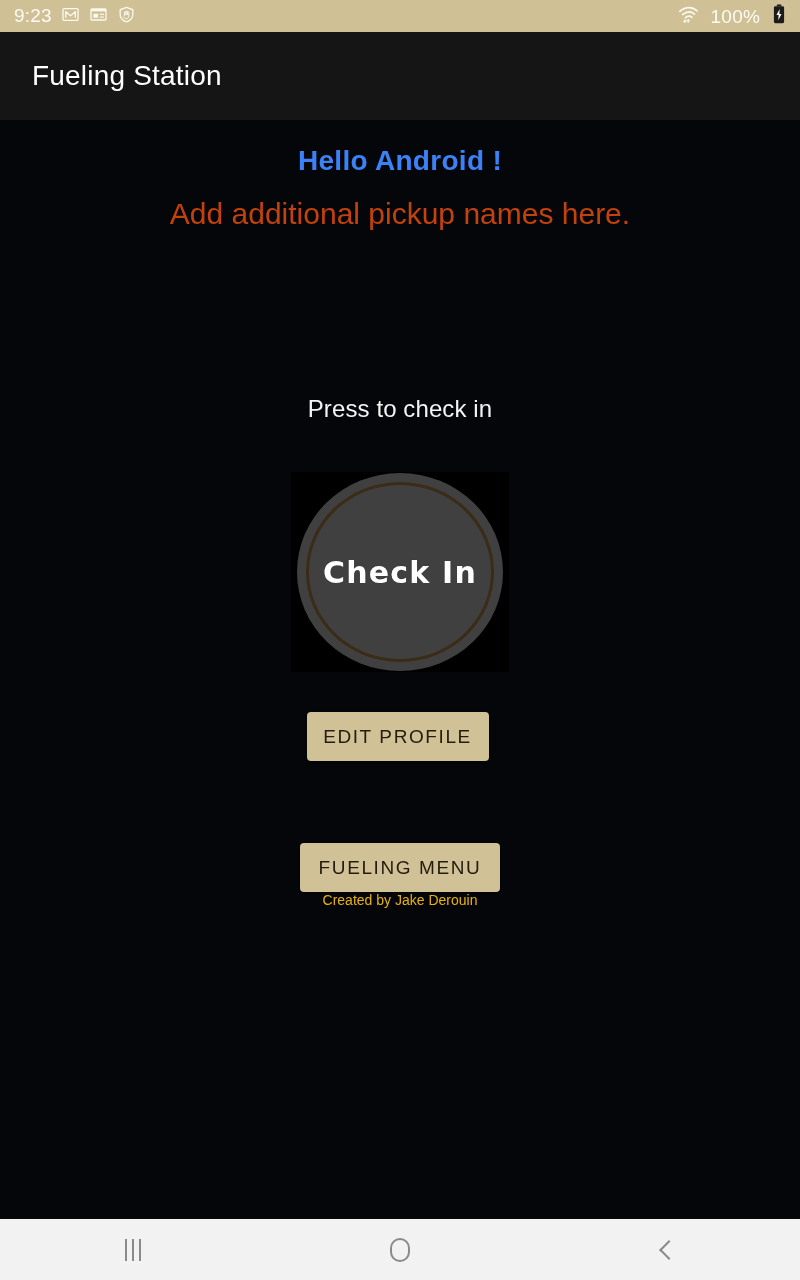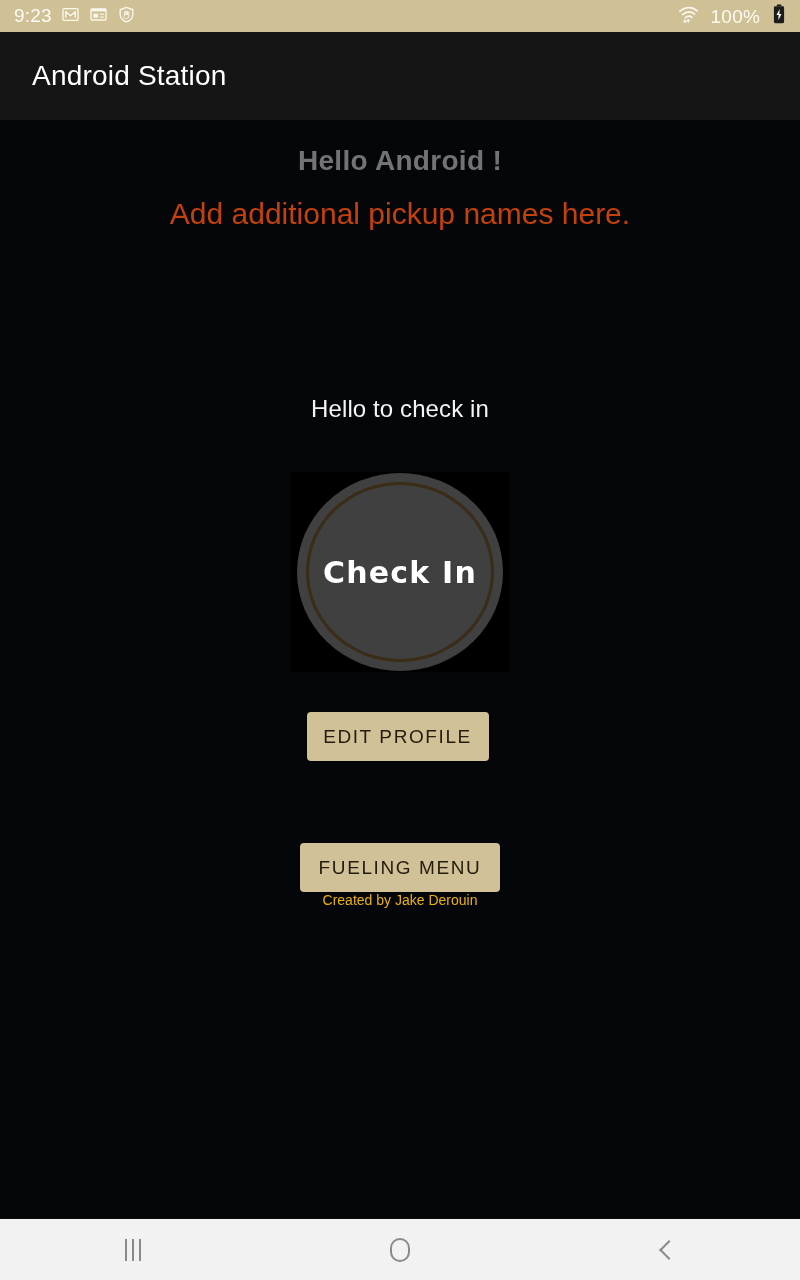--- a/index.html
+++ b/index.html
@@ -80,21 +80,21 @@
     background: #040609;
     display: flex;
     flex-direction: column;
     align-items: center;
   }
 
   #greeting {
     margin-top: 25px;
     font-size: 28px;
     font-weight: bold;
-    color: #737373;
+    color: #3b82f6;
     letter-spacing: 0.3px;
     text-align: right;
   }
 
   #instruction {
     margin-top: 20px;
     font-size: 30px;
     color: #c2410c;
     font-weight: 400;
   }
@@ -296,31 +296,31 @@
         <svg width="14" height="20" viewBox="0 0 14 22" aria-hidden="true">
           <rect x="4.6" y="0.6" width="5" height="2" rx="0.6" fill="#1b1b1b"></rect>
           <rect x="1.4" y="2.4" width="11.2" height="18.8" rx="1.6" fill="#1b1b1b"></rect>
           <path d="M7.8 5.6 L4.2 12.2 H6.6 L6.2 17.8 L9.8 11.1 H7.4 Z" fill="#fbf8ee"></path>
         </svg>
       </span>
     </div>
   </div>
 
   <div id="app-bar">
-    <span id="app-bar-title">Android Station</span>
+    <span id="app-bar-title">Fueling Station</span>
   </div>
 
   <div id="content">
 
     <div id="greeting">Hello Android !</div>
 
     <div id="instruction">Add additional pickup names here.</div>
 
 
-    <div id="press-label">Hello to check in</div>
+    <div id="press-label">Press to check in</div>
 
     <button id="check-in-button">
       <span id="check-in-circle">
         <span id="check-in-label">Check In</span>
       </span>
     </button>
 
     <button id="edit-profile-button" class="action-button">EDIT PROFILE</button>
 
     <button id="fueling-menu-button" class="action-button">FUELING MENU</button>

